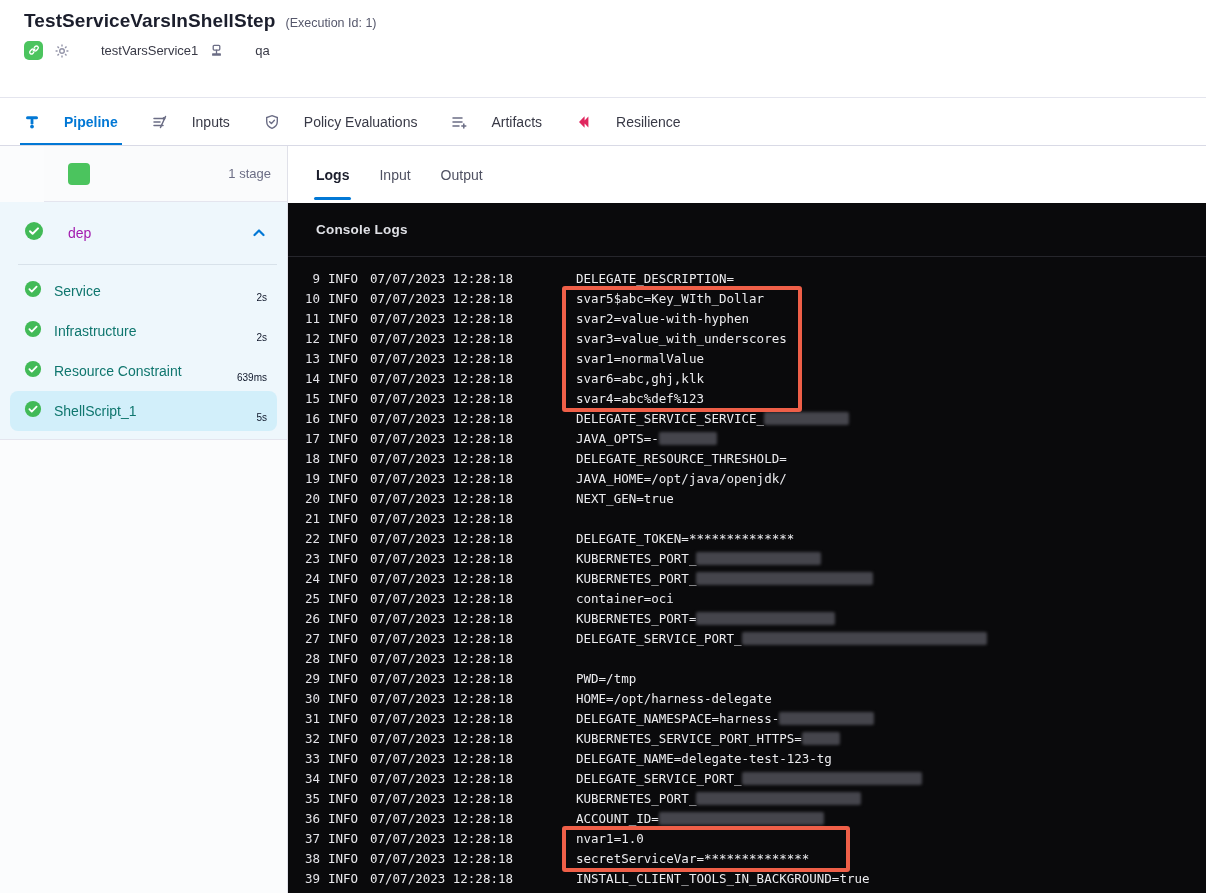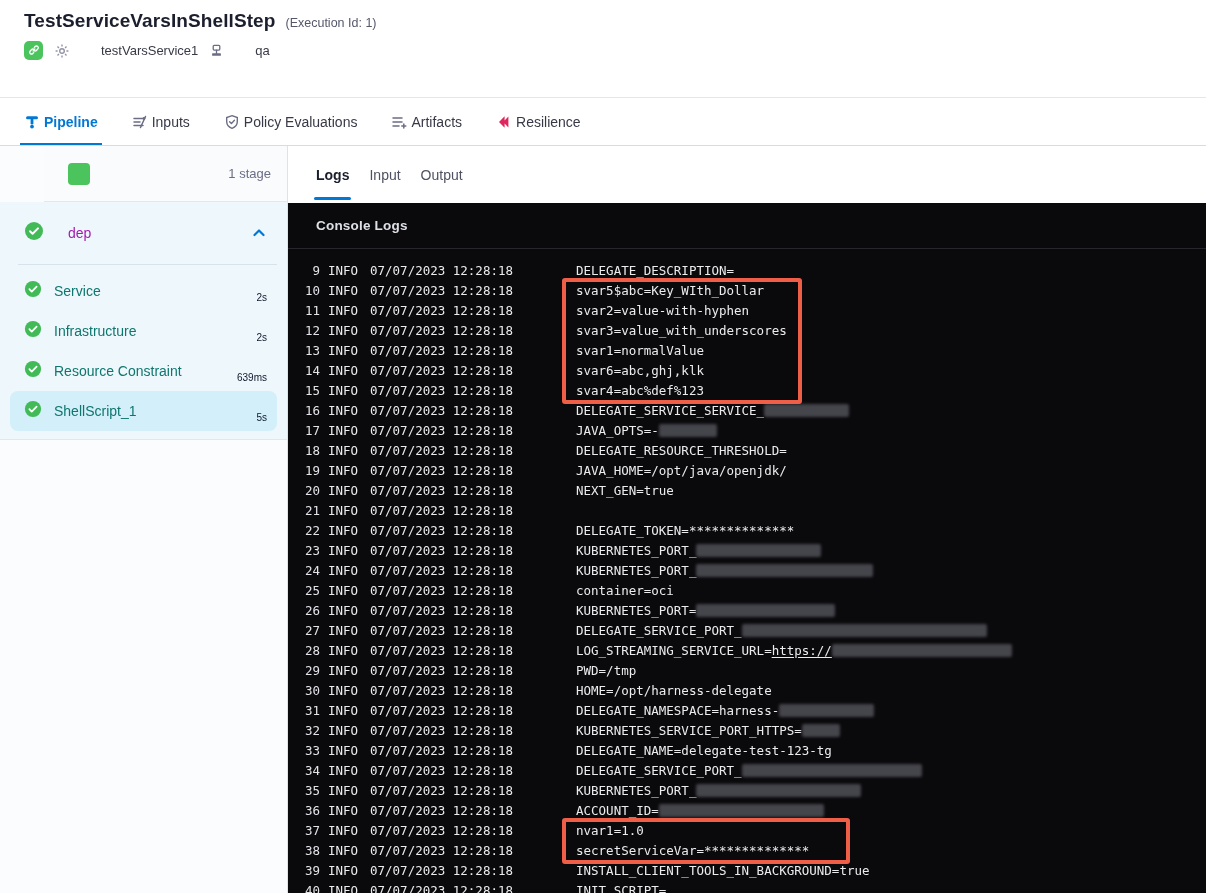--- a/index.html
+++ b/index.html
@@ -11,21 +11,21 @@
   .title-row { display:flex; align-items:baseline; gap:10px; }
   .page-title { font-size:19px; font-weight:700; color:#1b1e2c; letter-spacing:.1px; }
   .exec-id { font-size:12.5px; color:#55576b; }
   .meta-row { display:flex; align-items:center; gap:11px; margin-top:9px; }
   .svc-badge { width:19px; height:19px; border-radius:5px; background:#4bc45e; display:flex; align-items:center; justify-content:center; }
   .icon-gray { color:#9394a8; display:flex; }
   .meta-label { font-size:13px; color:#383946;margin-left:20px; }
 
   
   .main-tabs { height:48px; border-bottom:1px solid #d9dae6; display:flex; align-items:stretch; padding-left:24px; gap:34px; background:#fff; }
-  .main-tab { display:flex; align-items:center; gap:4px; font-size:14px; color:#383946; position:relative; cursor:pointer; }
+  .main-tab { display:flex; align-items:center; gap:24px; font-size:14px; color:#383946; position:relative; cursor:pointer; }
   .main-tab .mt-icon { display:flex; color:#6b6d85; }
   .main-tab.active { color:#0278d5; font-weight:600; }
   .main-tab.active .mt-icon { color:#0278d5; }
   .main-tab.active::after { content:""; position:absolute; left:-4px; right:-4px; bottom:0; height:2px; background:#0278d5; }
   .main-tab .pink { color:#e0265e !important; }
 
   
   .content { display:flex; height:768px; }
 
   
@@ -38,27 +38,27 @@
   .stage-name { font-size:14px; color:#a21caf; margin-left:24px; }
   .stage-header .chev { margin-left:auto; display:flex; }
   .stage-divider { height:1px; background:#d8e2ea; margin:0 10px 6px 18px; }
   .step { height:40px; display:flex; align-items:center; margin:0 10px; padding:0 10px 0 14px; border-radius:8px; cursor:pointer; }
   .step.selected { background:#d2effa; }
   .step-label { font-size:14px; color:#0f766e; margin-left:12px; }
   .step-duration { margin-left:auto; font-size:10px; color:#0f172a;margin-top:12px; }
 
   
   .log-panel { flex:1; display:flex; flex-direction:column; background:#fff; min-width:0; }
-  .log-tabs { height:57px; display:flex; align-items:stretch; padding-left:28px; gap:20px; background:#fff; }
+  .log-tabs { height:57px; display:flex; align-items:stretch; padding-left:28px; gap:30px; background:#fff; }
   .log-tab { display:flex; align-items:center; font-size:14px; color:#4f5162; position:relative; cursor:pointer; }
   .log-tab.active { color:#1b1e2c; font-weight:700; }
   .log-tab.active::after { content:""; position:absolute; left:-2px; right:-2px; bottom:3px; height:3px; border-radius:2px; background:#0278d5; }
 
   .console { flex:1; background:#0a0a0c; display:flex; flex-direction:column; min-height:0; }
-  .console-header { height:46px; display:flex; align-items:center; padding-left:28px; border-bottom:1px solid #26262c; }
+  .console-header { height:54px; display:flex; align-items:center; padding-left:28px; border-bottom:1px solid #26262c; }
   .console-title { font-size:13.5px; font-weight:700; color:#dfe0e5; letter-spacing:.2px; }
   .log-lines { position:relative; flex:1; padding-top:12px; overflow:hidden;
                font-family:"DejaVu Sans Mono", monospace; font-size:12.5px; color:#ececef; }
   .log-row { display:grid; grid-template-columns:32px 34px 198px auto; column-gap:8px; height:20px; line-height:20px; white-space:pre; }
   .col-num { text-align:right; color:#e3e3e8; }
   .col-level { color:#ececef; }
   .col-time { color:#ececef; }
   .col-msg { color:#ececef; min-width:0; }
   .redact { display:inline-block; height:13px; vertical-align:-2px; background:#45454c; border-radius:2px; filter:blur(1.4px); }
   .log-link { text-decoration:underline; color:#ececef; text-underline-offset:2px; }
@@ -365,21 +365,20 @@
       <span class="col-num">27</span>
       <span class="col-level">INFO</span>
       <span class="col-time">07/07/2023 12:28:18</span>
       <span class="col-msg"><span>DELEGATE_SERVICE_PORT_</span><span class="redact" style="width: 245px;"></span></span>
     </div>
 
     <div class="log-row">
       <span class="col-num">28</span>
       <span class="col-level">INFO</span>
       <span class="col-time">07/07/2023 12:28:18</span>
-      <span class="col-msg"><span>LOG_STREAMING_SERVICE_URL=</span><span class="log-link">https://</span><span class="redact" style="width: 180px;"></span></span>
     </div>
 
     <div class="log-row">
       <span class="col-num">29</span>
       <span class="col-level">INFO</span>
       <span class="col-time">07/07/2023 12:28:18</span>
       <span class="col-msg"><span>PWD=/tmp</span></span>
     </div>
 
     <div class="log-row">

